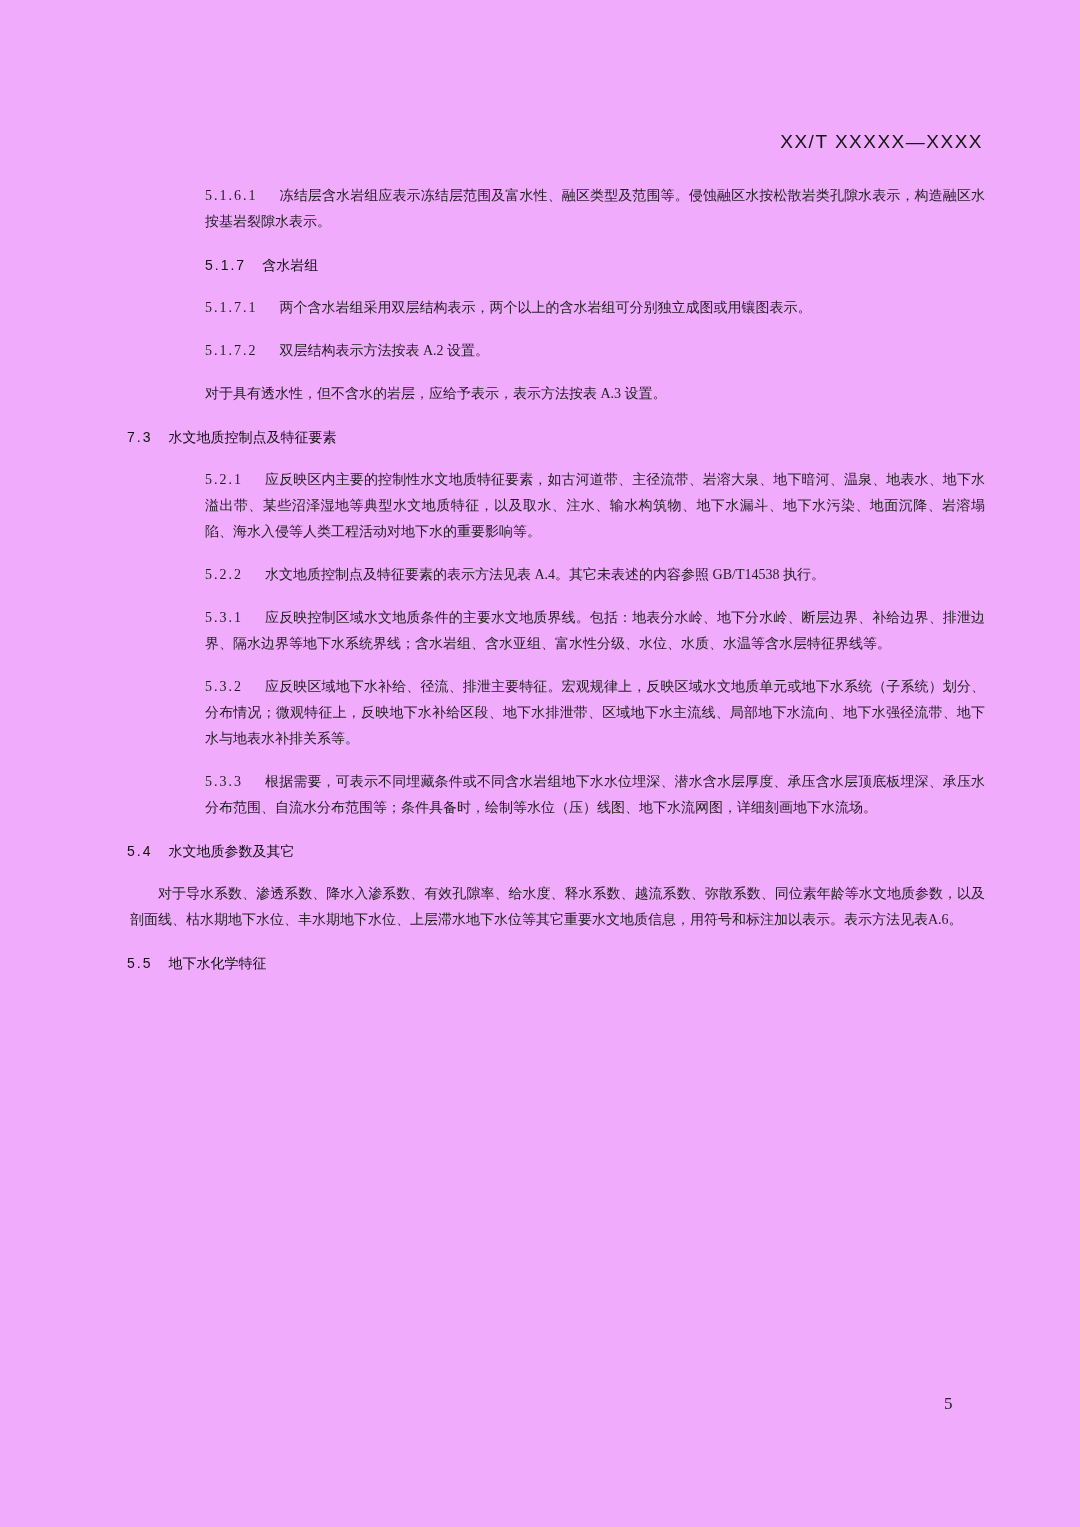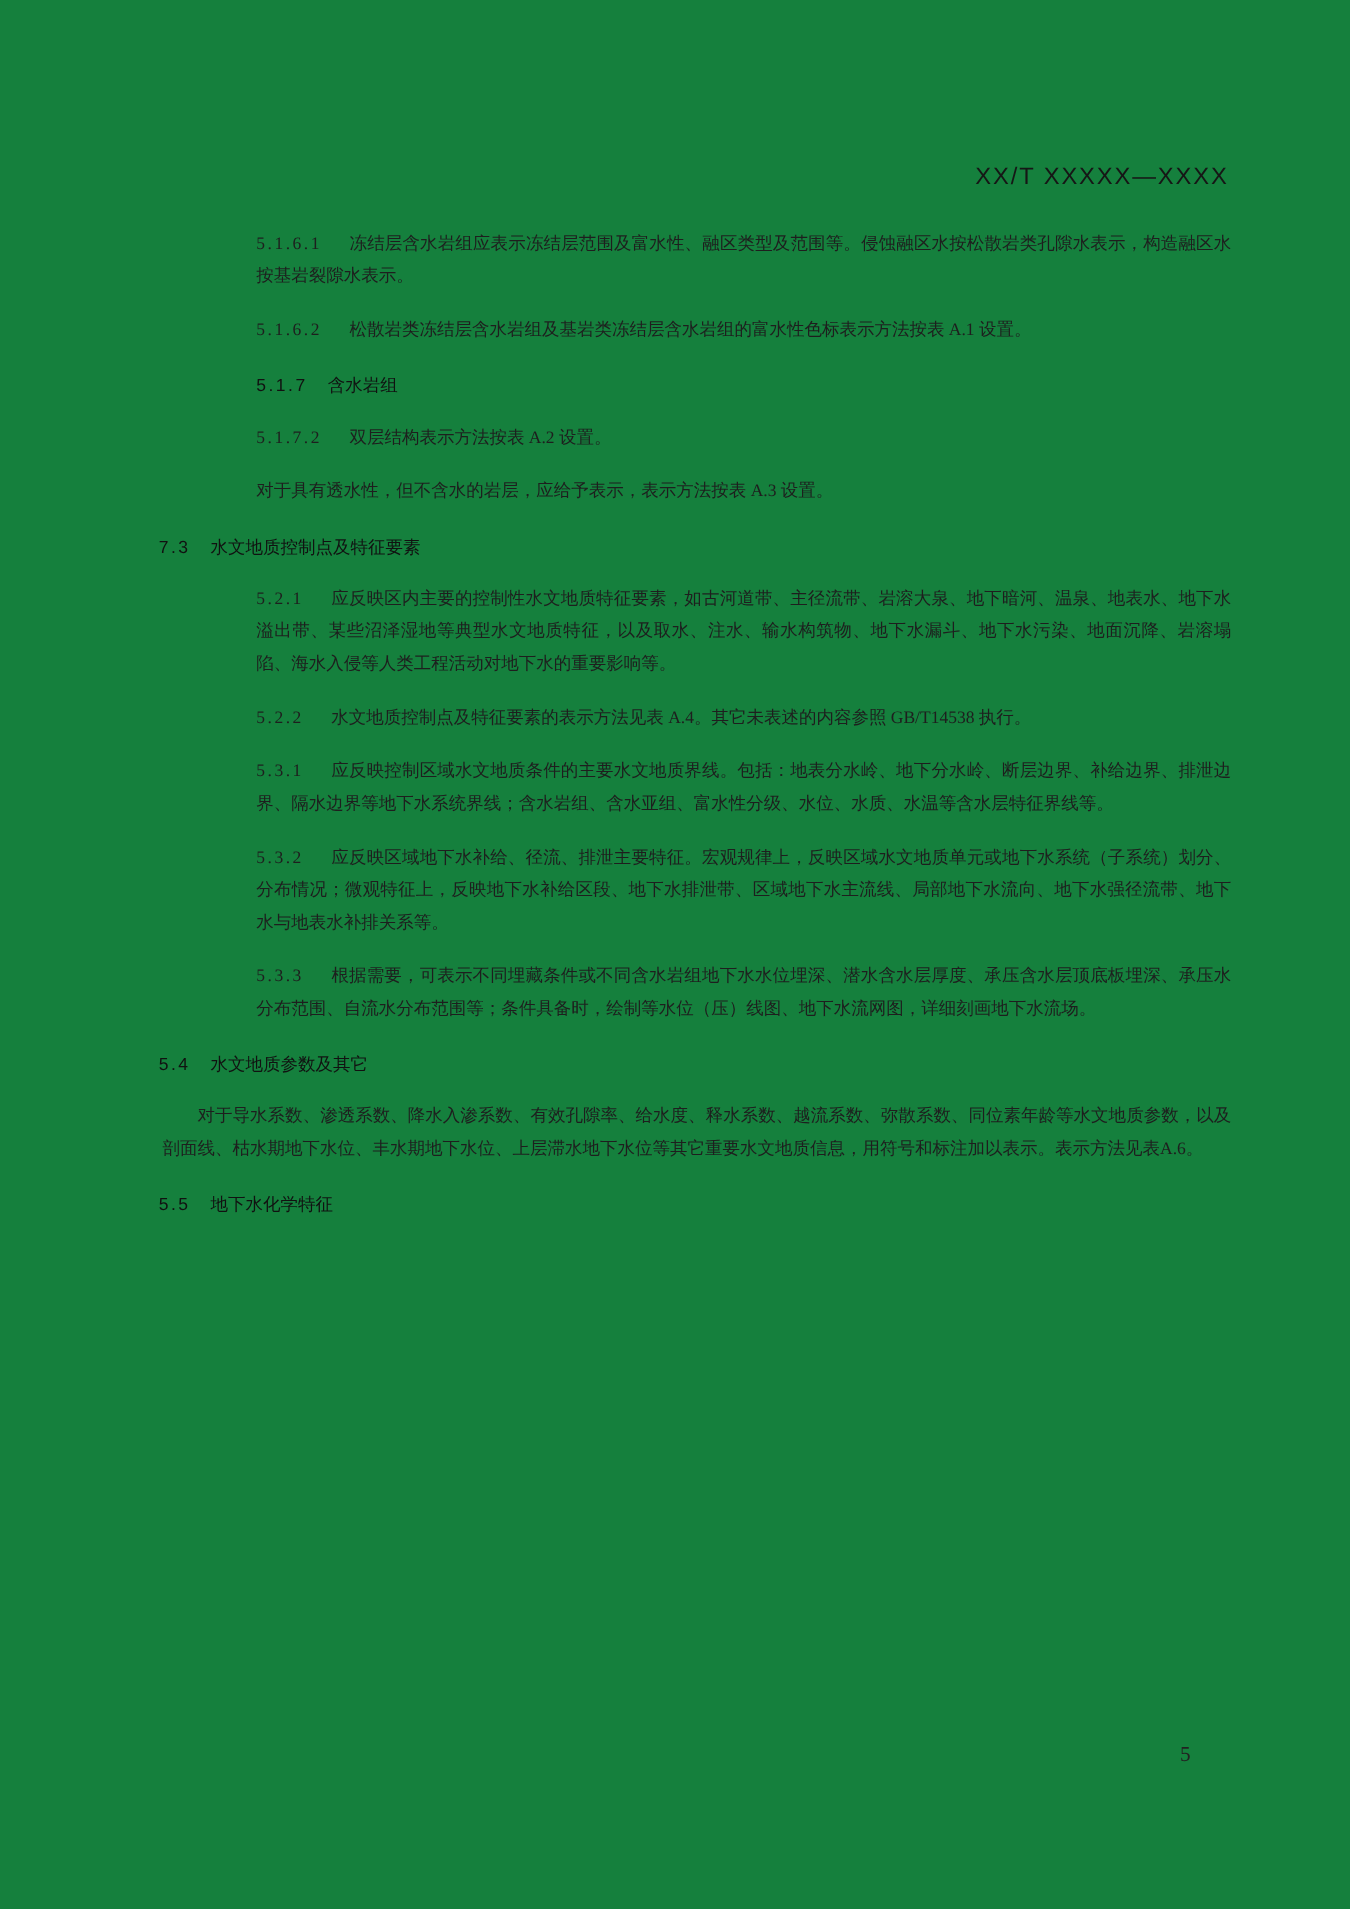--- a/index.html
+++ b/index.html
@@ -4,21 +4,21 @@
 <style>
   html, body {
     margin: 0;
     padding: 0;
     background: #ffffff;
   }
   .page {
     position: relative;
     width: 1080px;
     height: 1527px;
-    background: #15803d;
+    background: #f0abfc;
     color: #1e1e1e;
     font-family: "Liberation Serif", serif;
     overflow: hidden;
   }
   .doc-header {
     position: absolute;
     top: 131px;
     right: 97px;
     font-family: "Liberation Sans", sans-serif;
     font-size: 19px;
@@ -72,24 +72,24 @@
 <body>
 
 <div class="page">
 
   <div class="doc-header">XX/T XXXXX—XXXX</div>
 
   <div class="content">
 
     <p class="clause"><span class="num">5.1.6.1</span><span class="txt">冻结层含水岩组应表示冻结层范围及富水性、融区类型及范围等。侵蚀融区水按松散岩类孔隙水表示，构造融区水按基岩裂隙水表示。</span></p>
 
-    <p class="clause"><span class="num">5.1.6.2</span><span class="txt">松散岩类冻结层含水岩组及基岩类冻结层含水岩组的富水性色标表示方法按表 A.1 设置。</span></p>
 
     <h3 class="h3"><span class="num">5.1.7</span><span class="title">含水岩组</span></h3>
 
+    <p class="clause"><span class="num">5.1.7.1</span><span class="txt">两个含水岩组采用双层结构表示，两个以上的含水岩组可分别独立成图或用镶图表示。</span></p>
 
     <p class="clause"><span class="num">5.1.7.2</span><span class="txt">双层结构表示方法按表 A.2 设置。</span></p>
 
 
     <p class="para-indent">对于具有透水性，但不含水的岩层，应给予表示，表示方法按表 A.3 设置。</p>
 
     <h2 class="h2"><span class="num">7.3</span><span class="title">水文地质控制点及特征要素</span></h2>
 
     <p class="clause"><span class="num">5.2.1</span><span class="txt">应反映区内主要的控制性水文地质特征要素，如古河道带、主径流带、岩溶大泉、地下暗河、温泉、地表水、地下水溢出带、某些沼泽湿地等典型水文地质特征，以及取水、注水、输水构筑物、地下水漏斗、地下水污染、地面沉降、岩溶塌陷、海水入侵等人类工程活动对地下水的重要影响等。</span></p>
 

